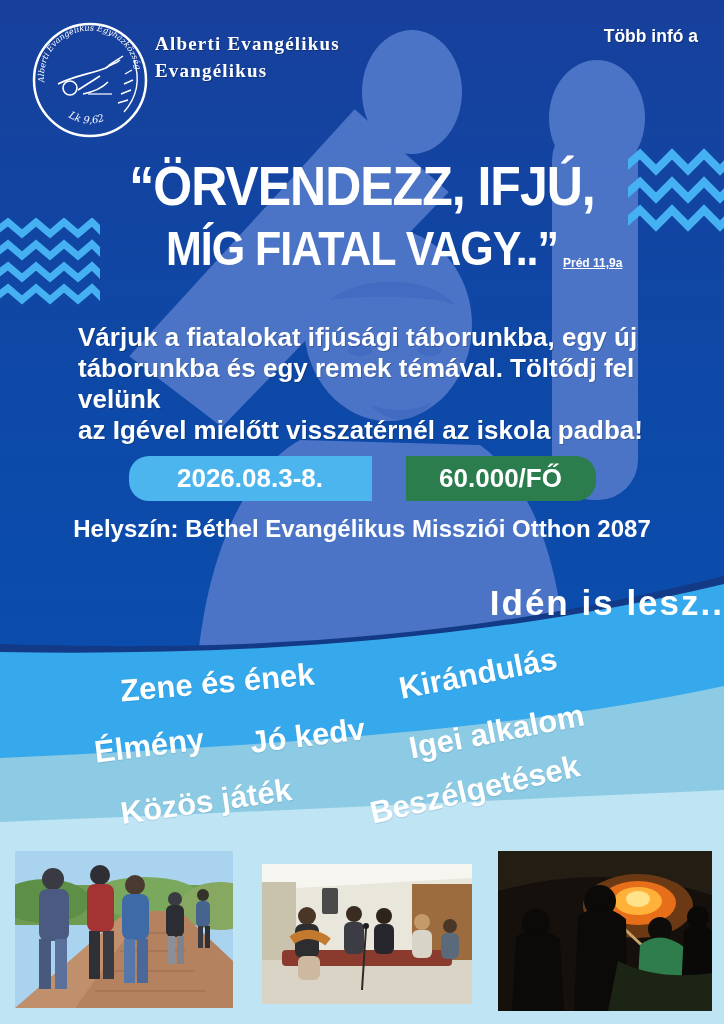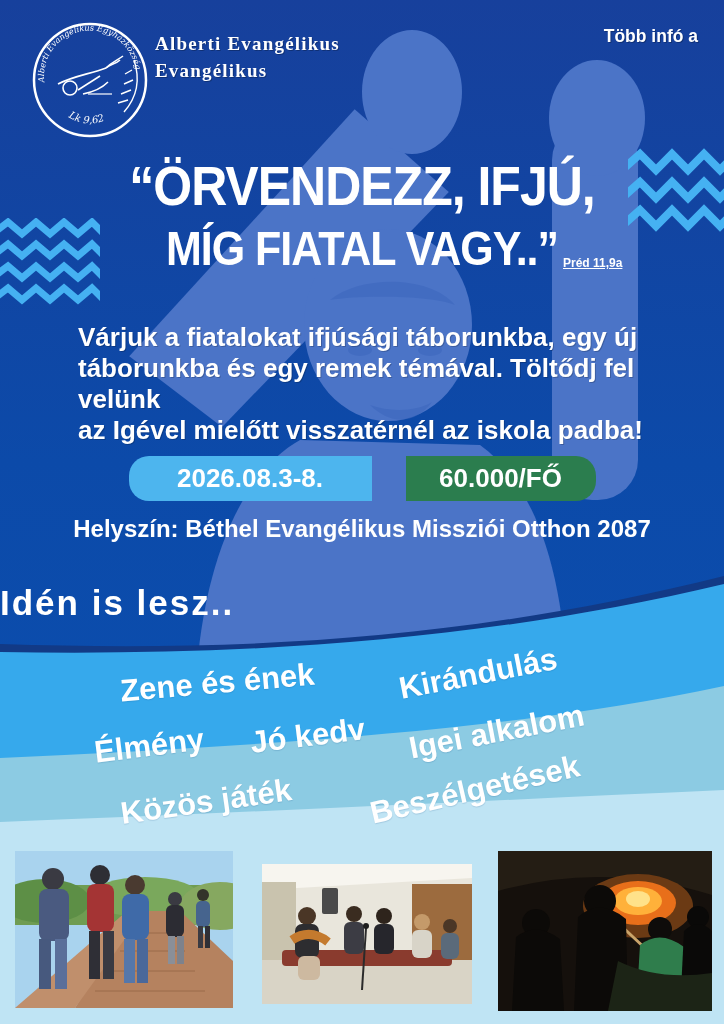--- a/index.html
+++ b/index.html
@@ -17,21 +17,21 @@
   .quote1{left:0;top:153px;width:724px;text-align:center;font-size:50px;letter-spacing:-1px;transform:scaleY(1.12);transform-origin:top;}
   .quote2{left:0;top:221px;width:724px;text-align:center;font-size:43px;letter-spacing:-1px;transform:scaleY(1.12);transform-origin:top;}
   .quote-ref{left:563px;top:256px;font-size:12px;text-decoration:underline;}
   .intro{left:78px;top:322px;width:600px;text-align:left;font-size:26px;line-height:31px;text-shadow:1px 1px 0 rgba(0,0,0,.2);}
   
   .badges{left:0;top:456px;width:724px;display:flex;justify-content:center;gap:34px;}
   .pill{height:45px;display:flex;align-items:center;justify-content:center;font-size:26px;font-weight:bold;color:#fff;}
   .pill-date{width:243px;background:#4db5ee;border-radius:20px 0 0 20px;}
   .pill-price{width:190px;background:#2b7d4e;border-radius:0 20px 20px 0;}
   .location{left:40px;top:513px;width:644px;text-align:center;font-size:24px;line-height:31px;}
-  .teaser{left:0;top:583px;width:724px;text-align:left;font-size:35px;letter-spacing:2px;}
+  .teaser{left:0;top:583px;width:724px;text-align:right;font-size:35px;letter-spacing:2px;}
   
   .act{font-size:31px;font-weight:bold;color:#fff;white-space:nowrap;text-shadow:0 1px 1px rgba(0,60,120,.15);}
   
   .photo{position:absolute;overflow:hidden;}
   .photo svg{display:block;}
 </style>
 </head>
 <body>
 
 <div class="poster">

